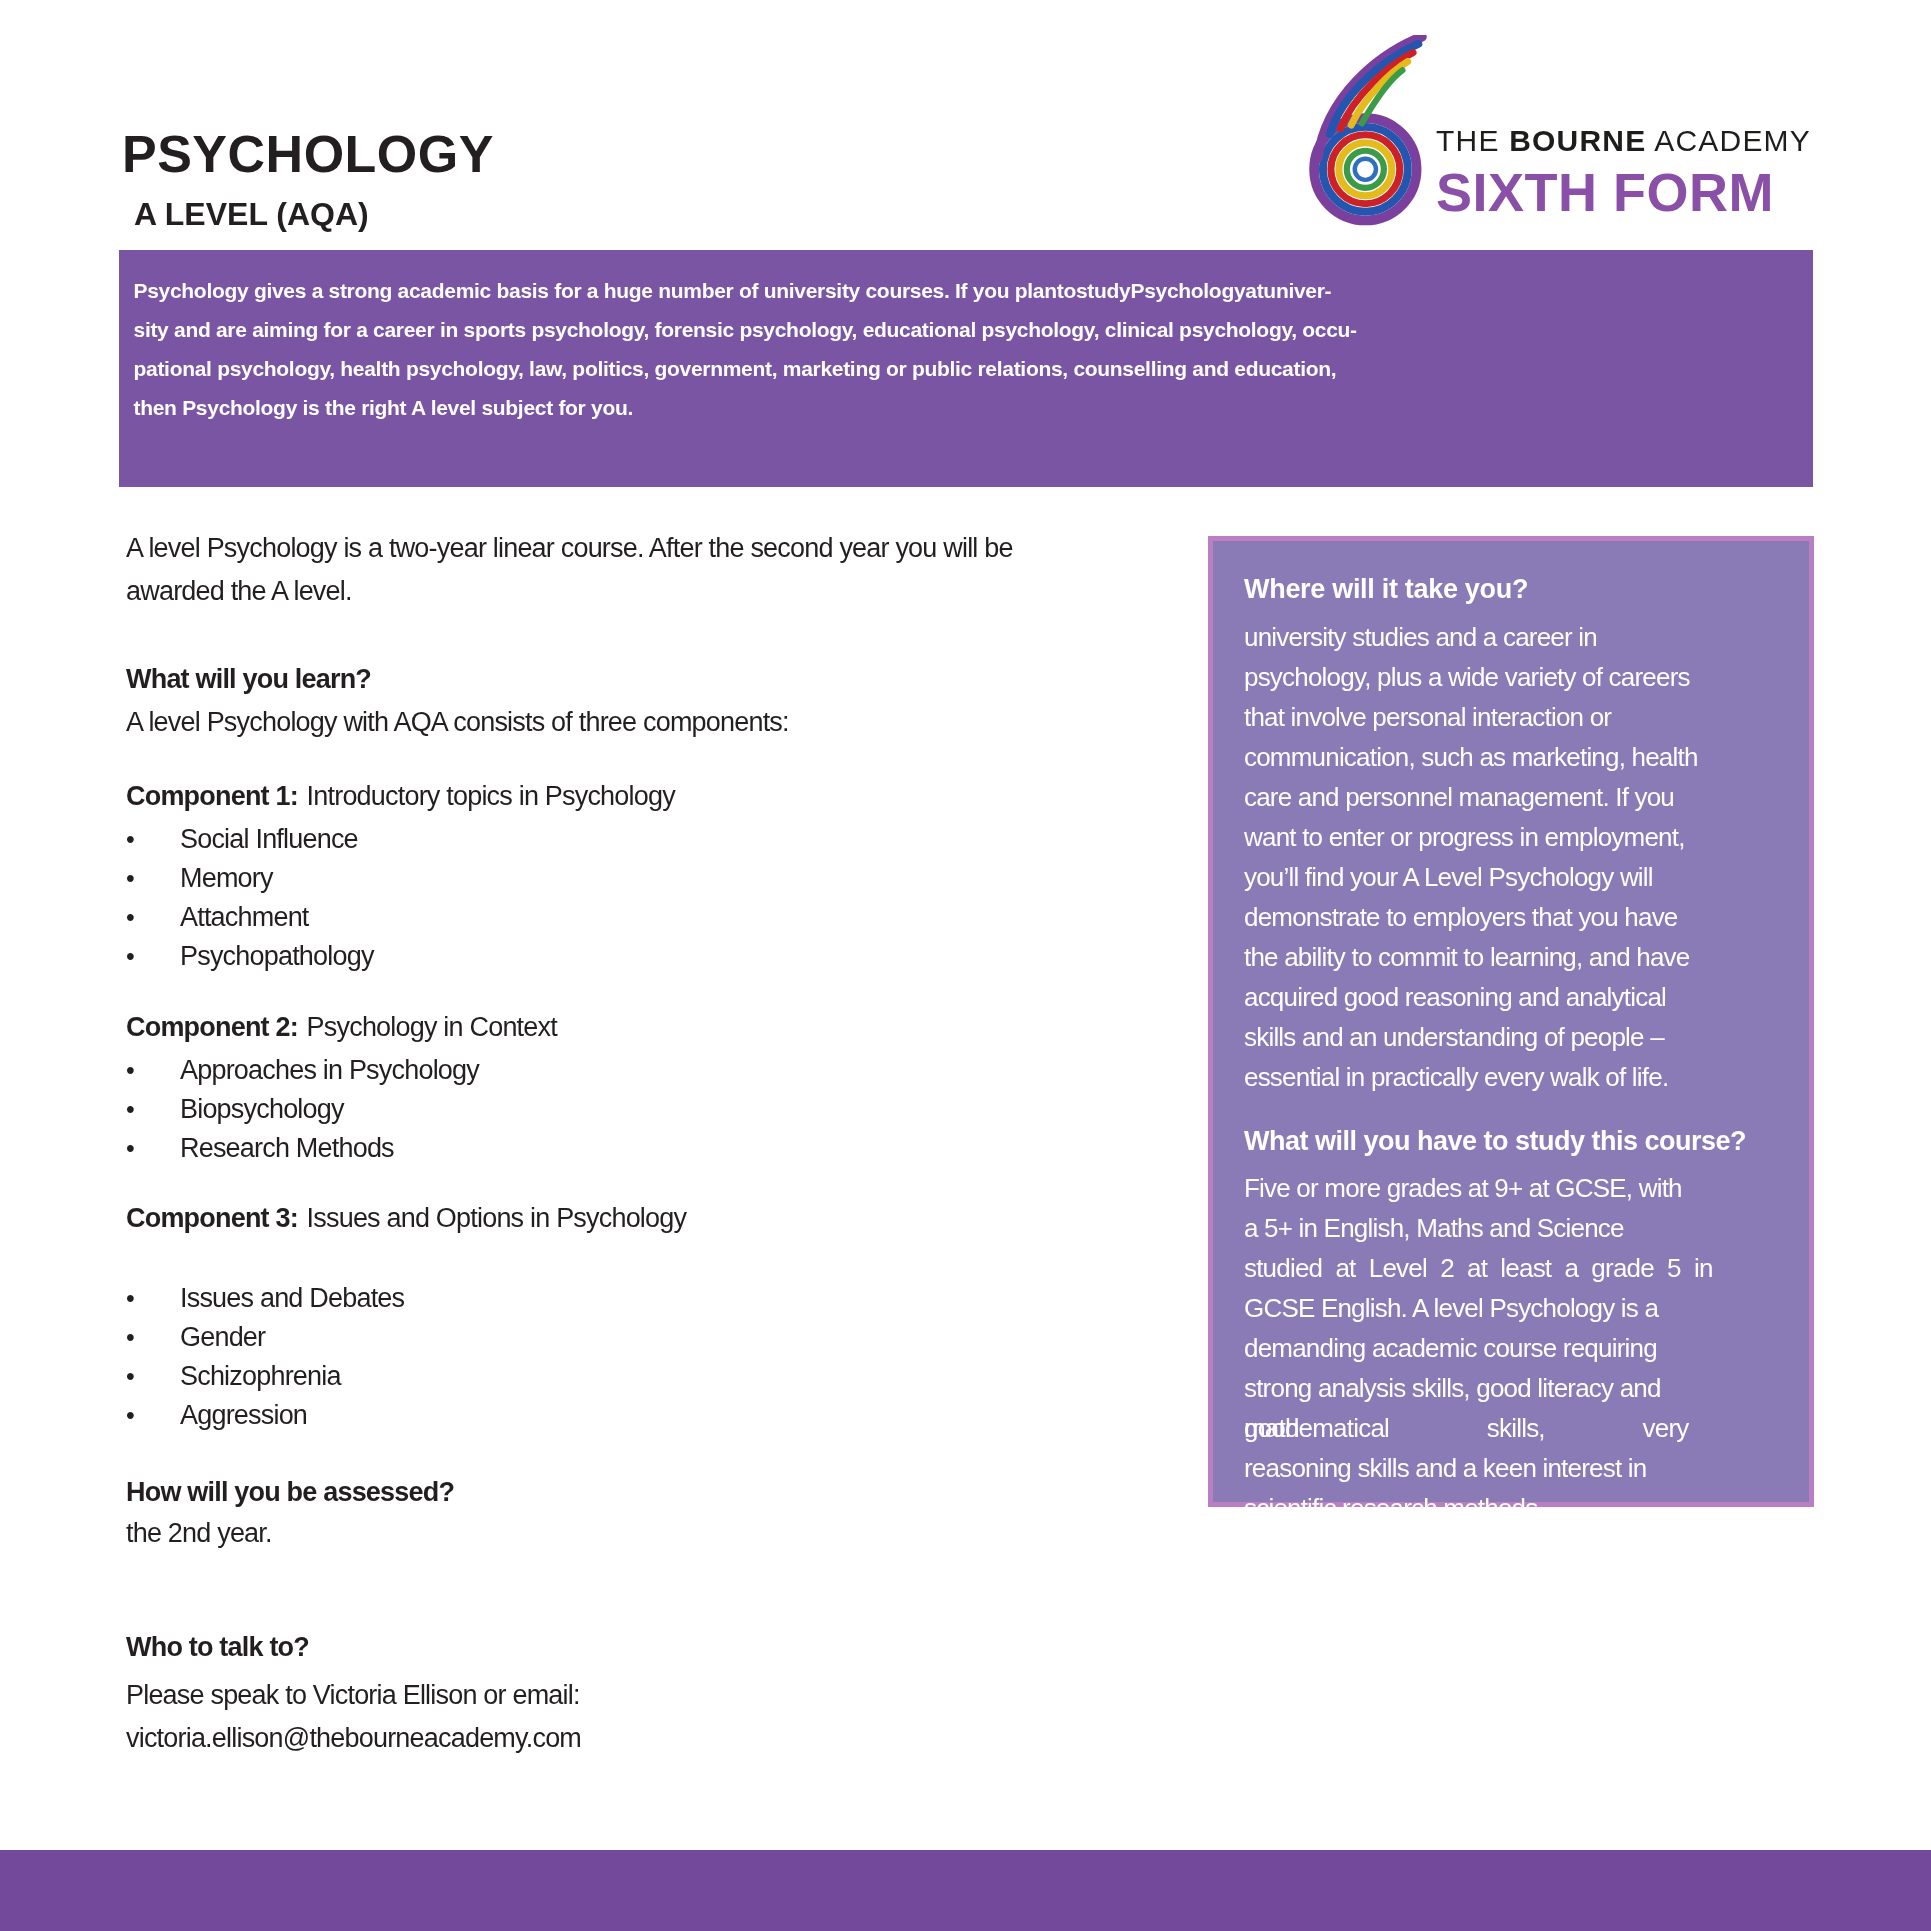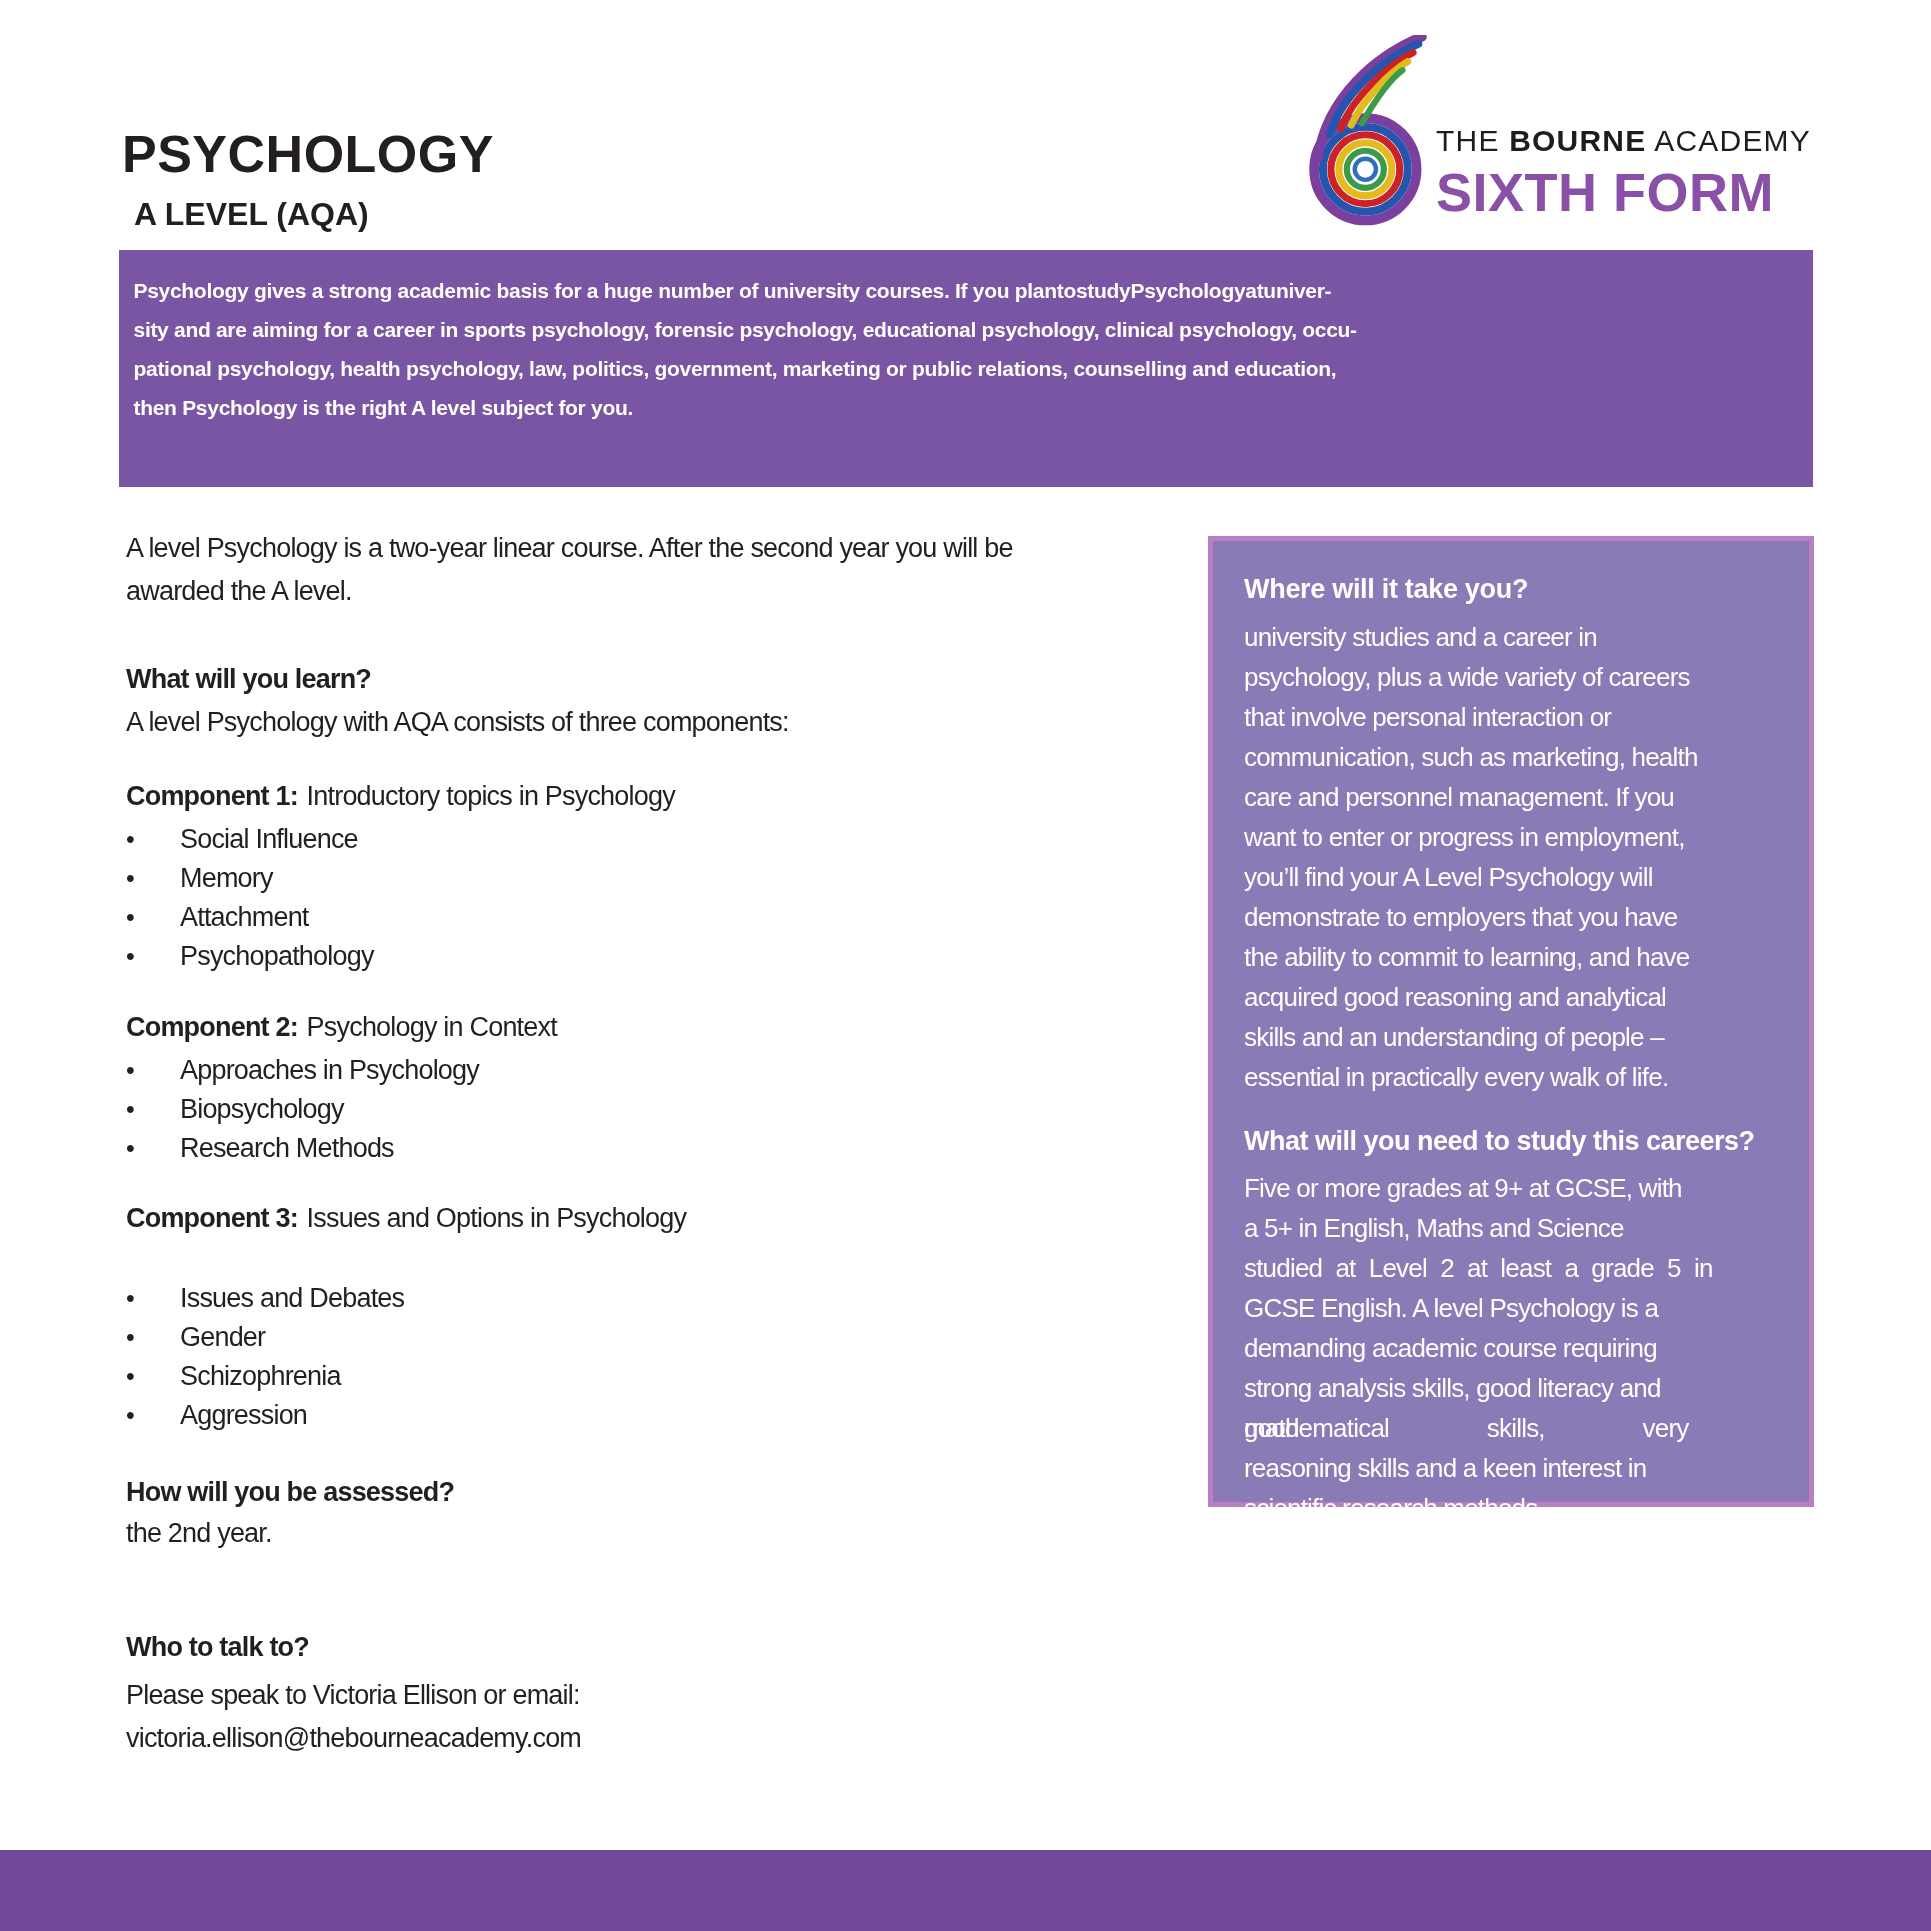--- a/index.html
+++ b/index.html
@@ -190,21 +190,21 @@
     <div class="s-line">communication, such as marketing, health</div>
     <div class="s-line">care and personnel management. If you</div>
     <div class="s-line">want to enter or progress in employment,</div>
     <div class="s-line">you’ll find your A Level Psychology will</div>
     <div class="s-line">demonstrate to employers that you have</div>
     <div class="s-line">the ability to commit to learning, and have</div>
     <div class="s-line">acquired good reasoning and analytical</div>
     <div class="s-line">skills and an understanding of people –</div>
     <div class="s-line">essential in practically every walk of life.</div>
 
-    <div class="s-h s-h2">What will you need to study this careers?</div>
+    <div class="s-h s-h2">What will you have to study this course?</div>
     <div class="s-line">Five or more grades at 9+ at GCSE, with</div>
     <div class="s-line">a 5+ in English, Maths and Science</div>
     <div class="s-line s-wide">studied at Level 2 at least a grade 5 in</div>
     <div class="s-line">GCSE English. A level Psychology is a</div>
     <div class="s-line">demanding academic course requiring</div>
     <div class="s-line">strong analysis skills, good literacy and</div>
     <div class="s-line overlap-line">
       <span class="overlap-under">
         <span>mathematical</span>
         <span>skills,</span>

